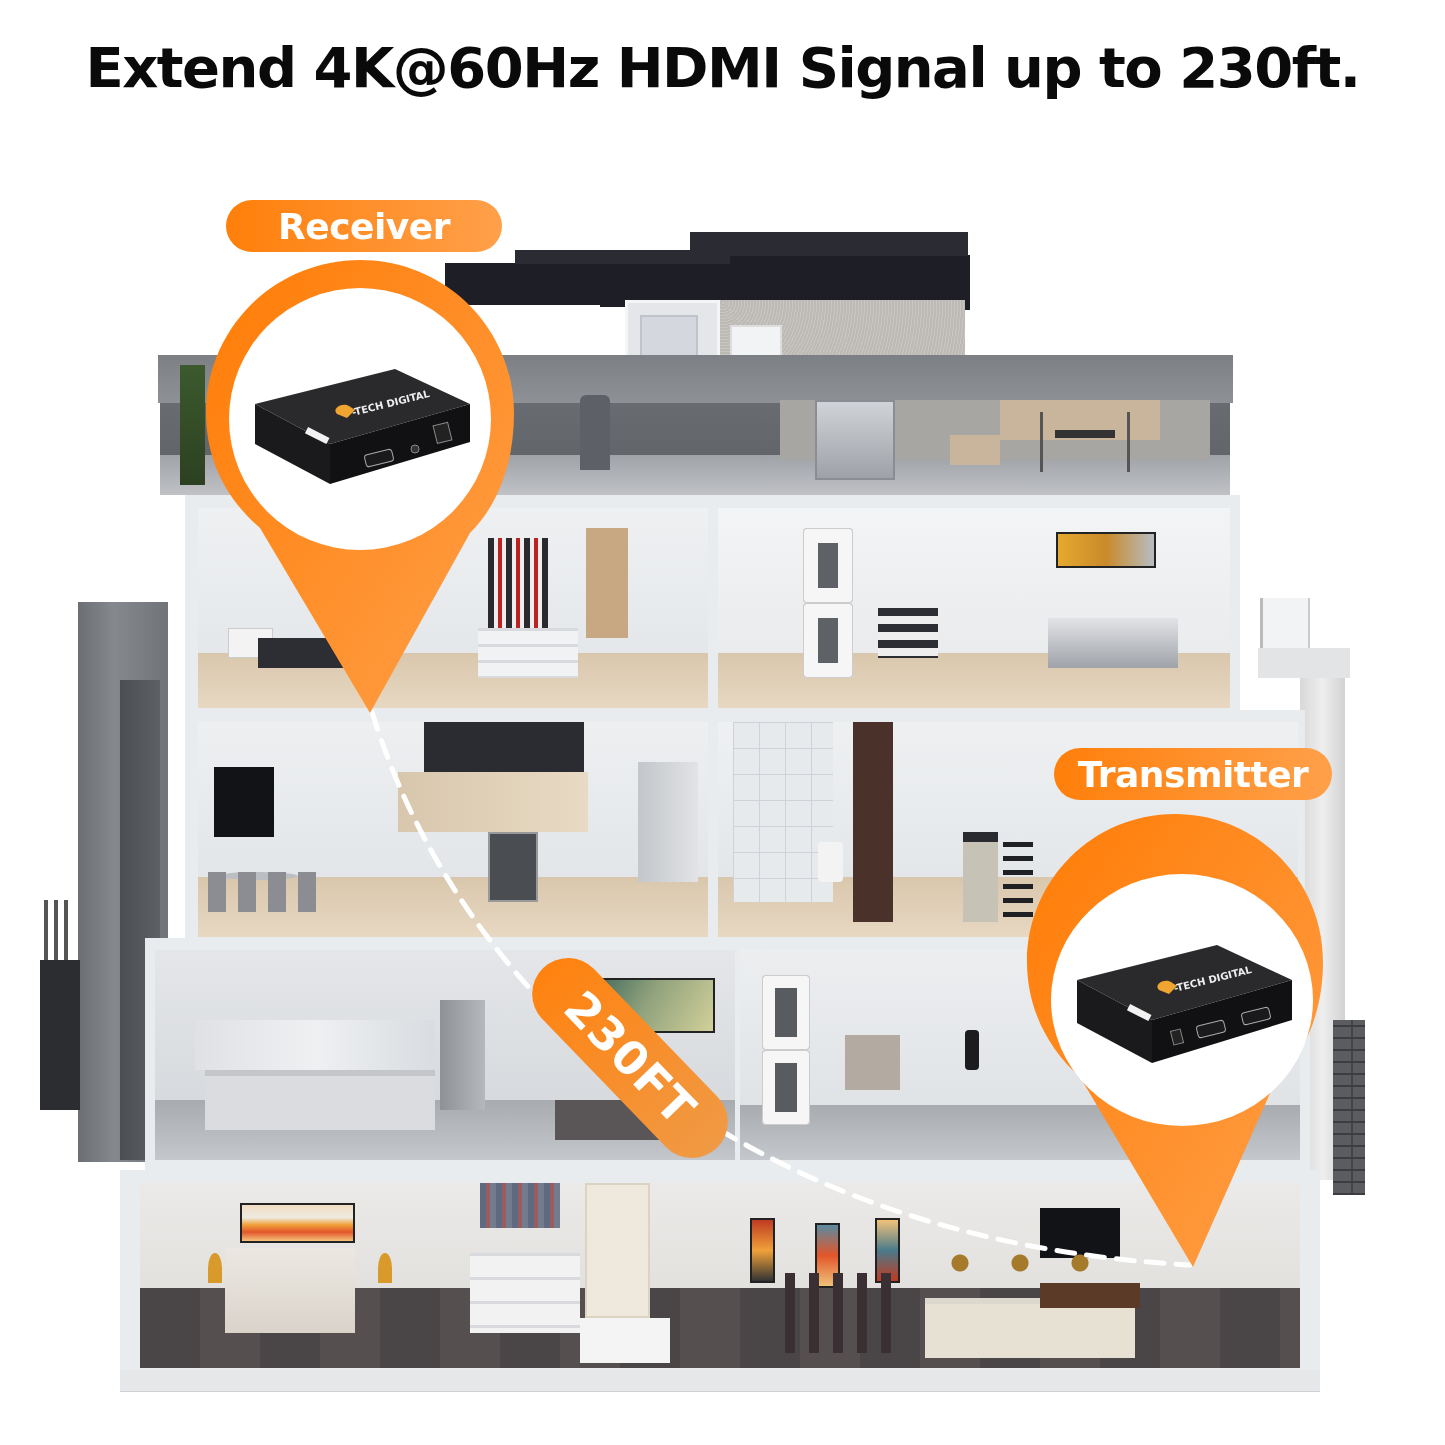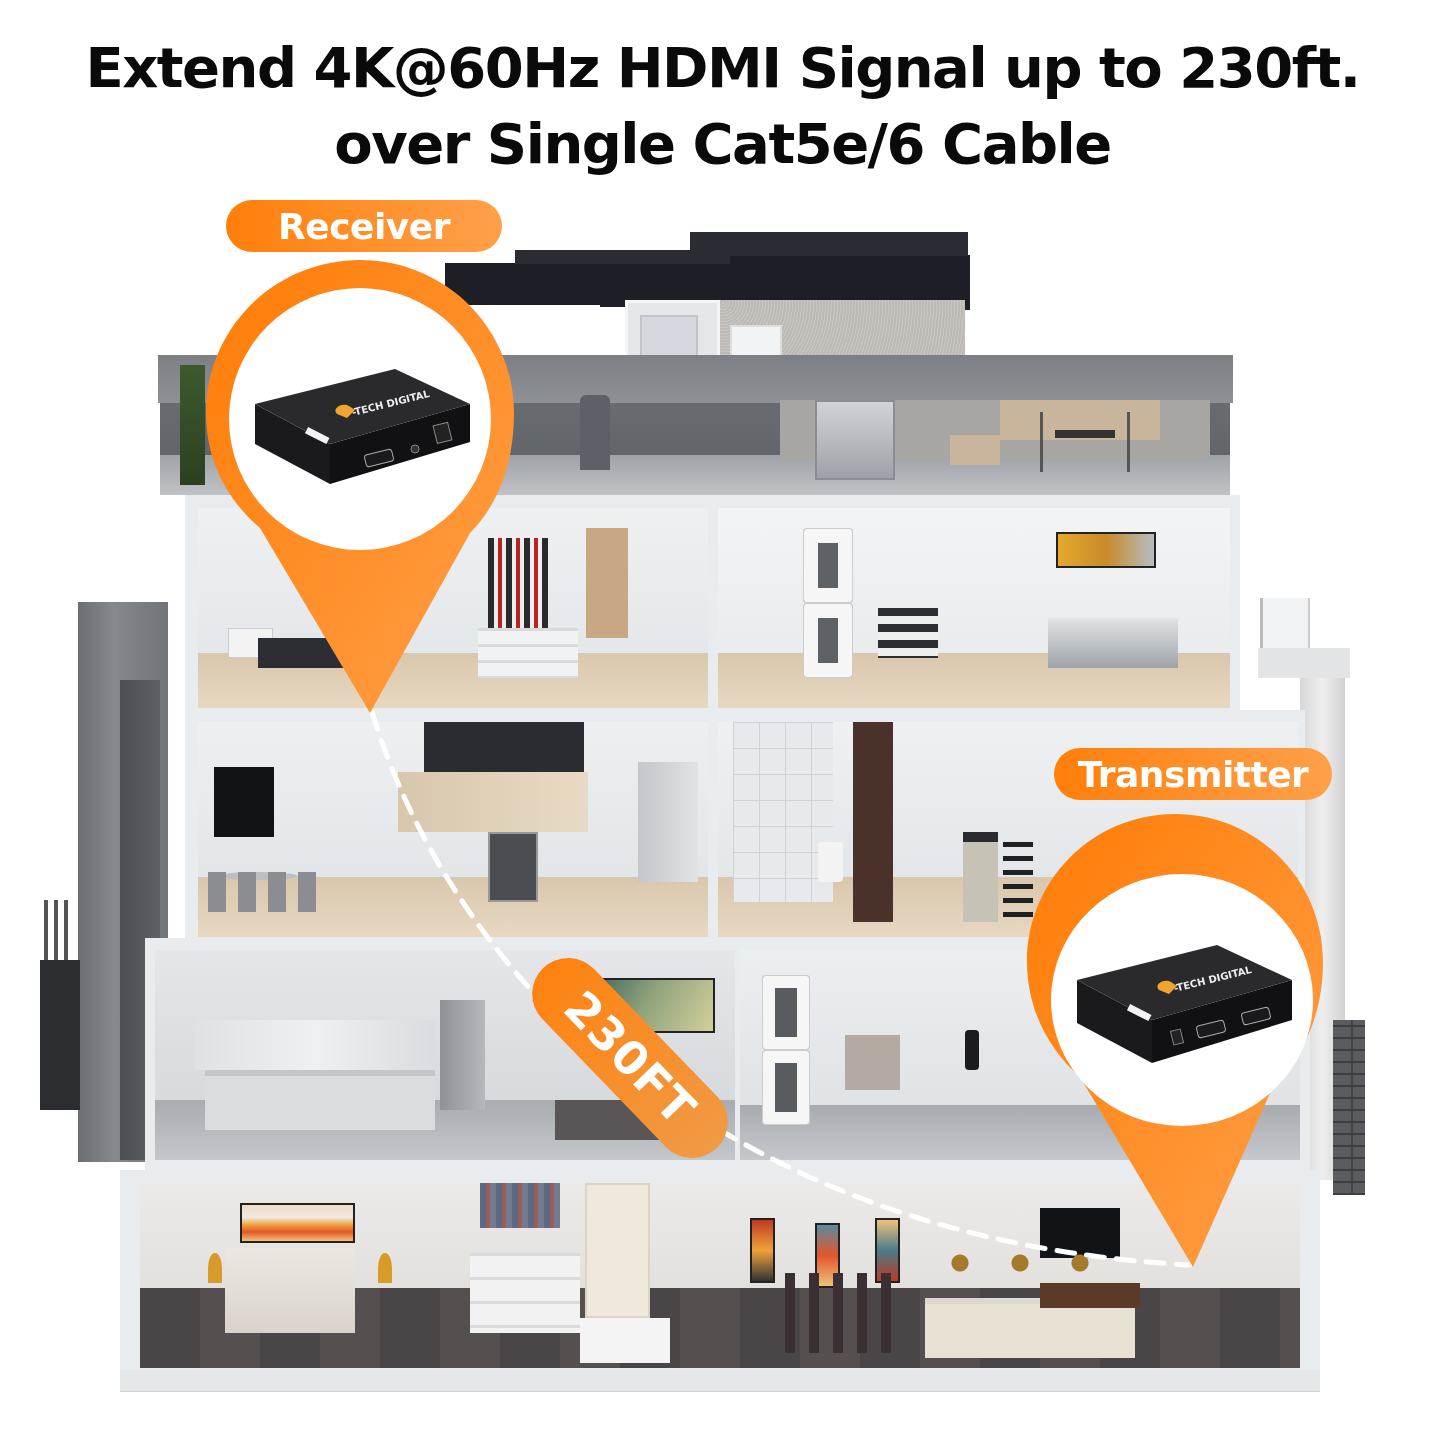--- a/index.html
+++ b/index.html
@@ -68,21 +68,20 @@
       letter-spacing: 1px;
     }
 
     .cable { position: absolute; left: 0; top: 0; pointer-events: none; }
   </style>
 </head>
 <body>
 
 <div class="headline">
   <span>Extend 4K@60Hz HDMI Signal up to 230ft.</span>
-  <span>over Single Cat5e/6 Cable</span>
 </div>
 
 <div class="house">
 
   <div class="wall-concrete" style="left:78px;top:602px;width:90px;height:560px;"></div>
   <div class="wall-concrete dark" style="left:120px;top:680px;width:40px;height:480px;"></div>
   <div style="position:absolute;left:40px;top:960px;width:40px;height:150px;background:#2c2d31;"></div>
   <div style="position:absolute;left:44px;top:900px;width:4px;height:60px;background:#555;box-shadow:10px 0 #555,20px 0 #555;"></div>
 
   <div class="wall-concrete" style="left:1300px;top:660px;width:45px;height:520px;background:linear-gradient(90deg,#d8d8d8,#eeeeee,#d2d2d2);"></div>

